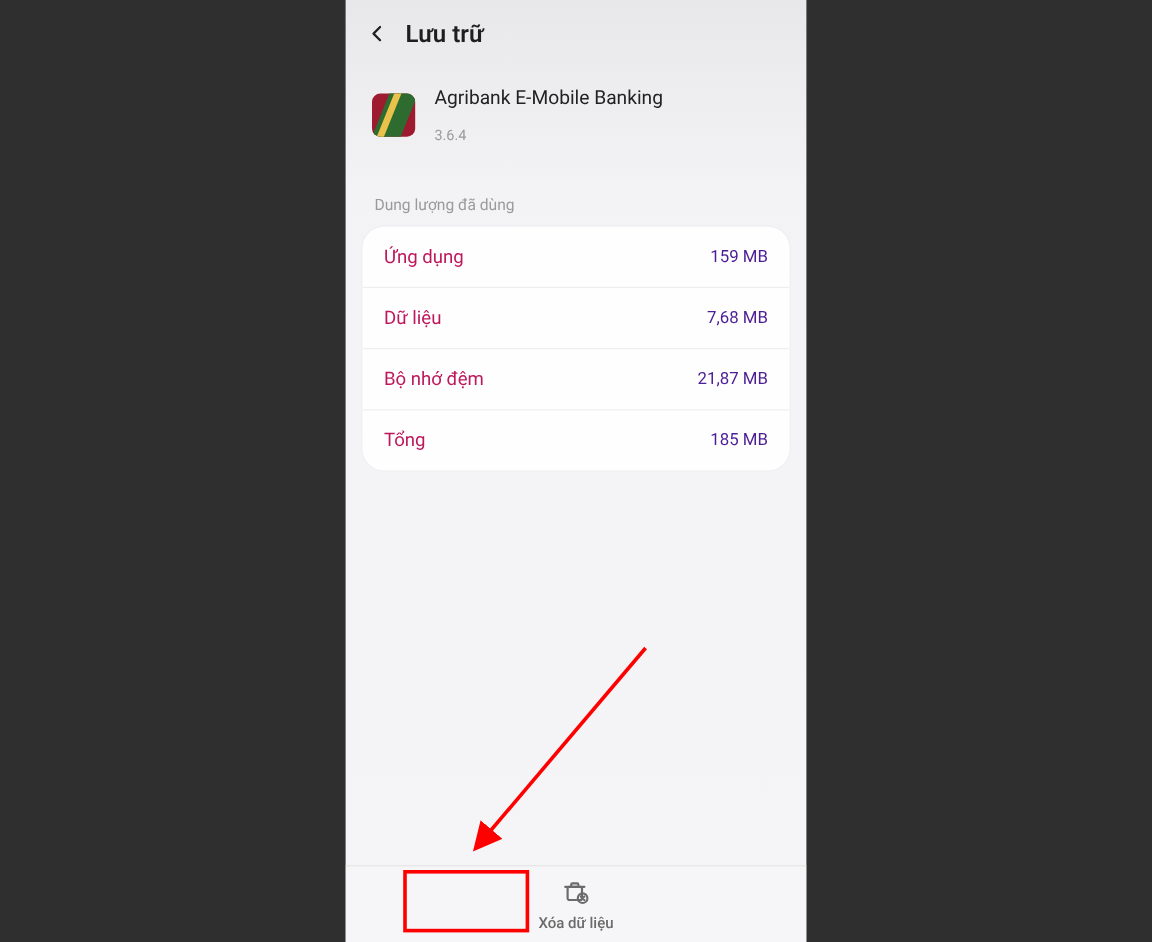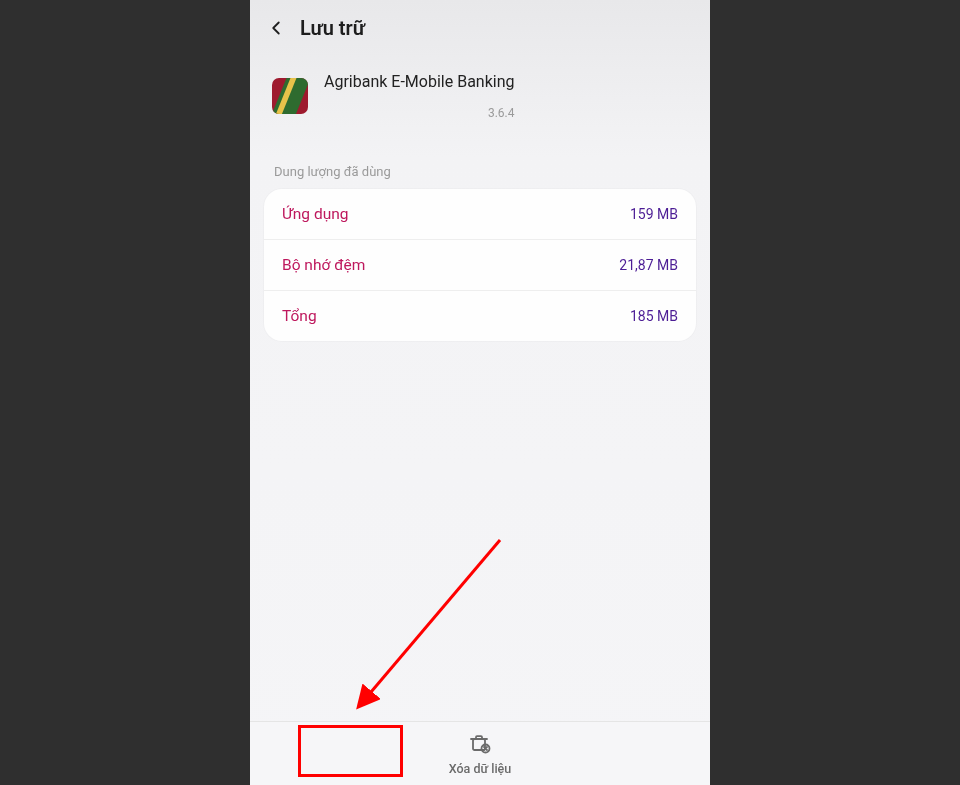--- a/index.html
+++ b/index.html
@@ -6,21 +6,21 @@
   html, body { width: 960px; height: 785px; }
   body {
     background: #2f2f2f;
     font-family: -apple-system, BlinkMacSystemFont, "Segoe UI", Roboto, Arial, sans-serif;
     display: flex;
     justify-content: center;
     align-items: flex-start;
     position: relative;
   }
   .phone {
-    width: 460px;
+    width: 384px;
     height: 785px;
     background: linear-gradient(#e8e8ea 0%, #f3f3f5 20%, #f5f5f7 100%);
     position: relative;
     overflow: hidden;
   }
   .header {
     display: flex;
     align-items: center;
     padding: 14px 16px 10px 12px;
   }
@@ -32,21 +32,20 @@
   .title {
     font-size: 20px;
     font-weight: 600;
     color: #1e1e1e;
     margin-left: 10px;
   }
   .app-row {
     display: flex;
     align-items: center;
     padding: 20px 18px 10px 22px;
-    text-align: right;
   }
   .app-icon {
     width: 36px; height: 36px;
     border-radius: 7px;
     background: #9e1a2e;
     position: relative;
     overflow: hidden;
     flex-shrink: 0;
   }
   .app-icon::before{
@@ -144,20 +143,24 @@
   </div>
 
   <div class="section-label">Dung lượng đã dùng</div>
 
   <div class="card">
     <div class="row">
       <span class="row-label">Ứng dụng</span>
       <span class="row-value">159 MB</span>
     </div>
     <div class="row">
+      <span class="row-label">Dữ liệu</span>
+      <span class="row-value">7,68 MB</span>
+    </div>
+    <div class="row">
       <span class="row-label">Bộ nhớ đệm</span>
       <span class="row-value">21,87 MB</span>
     </div>
     <div class="row">
       <span class="row-label">Tổng</span>
       <span class="row-value">185 MB</span>
     </div>
   </div>
 
   <div class="bottom-bar">

